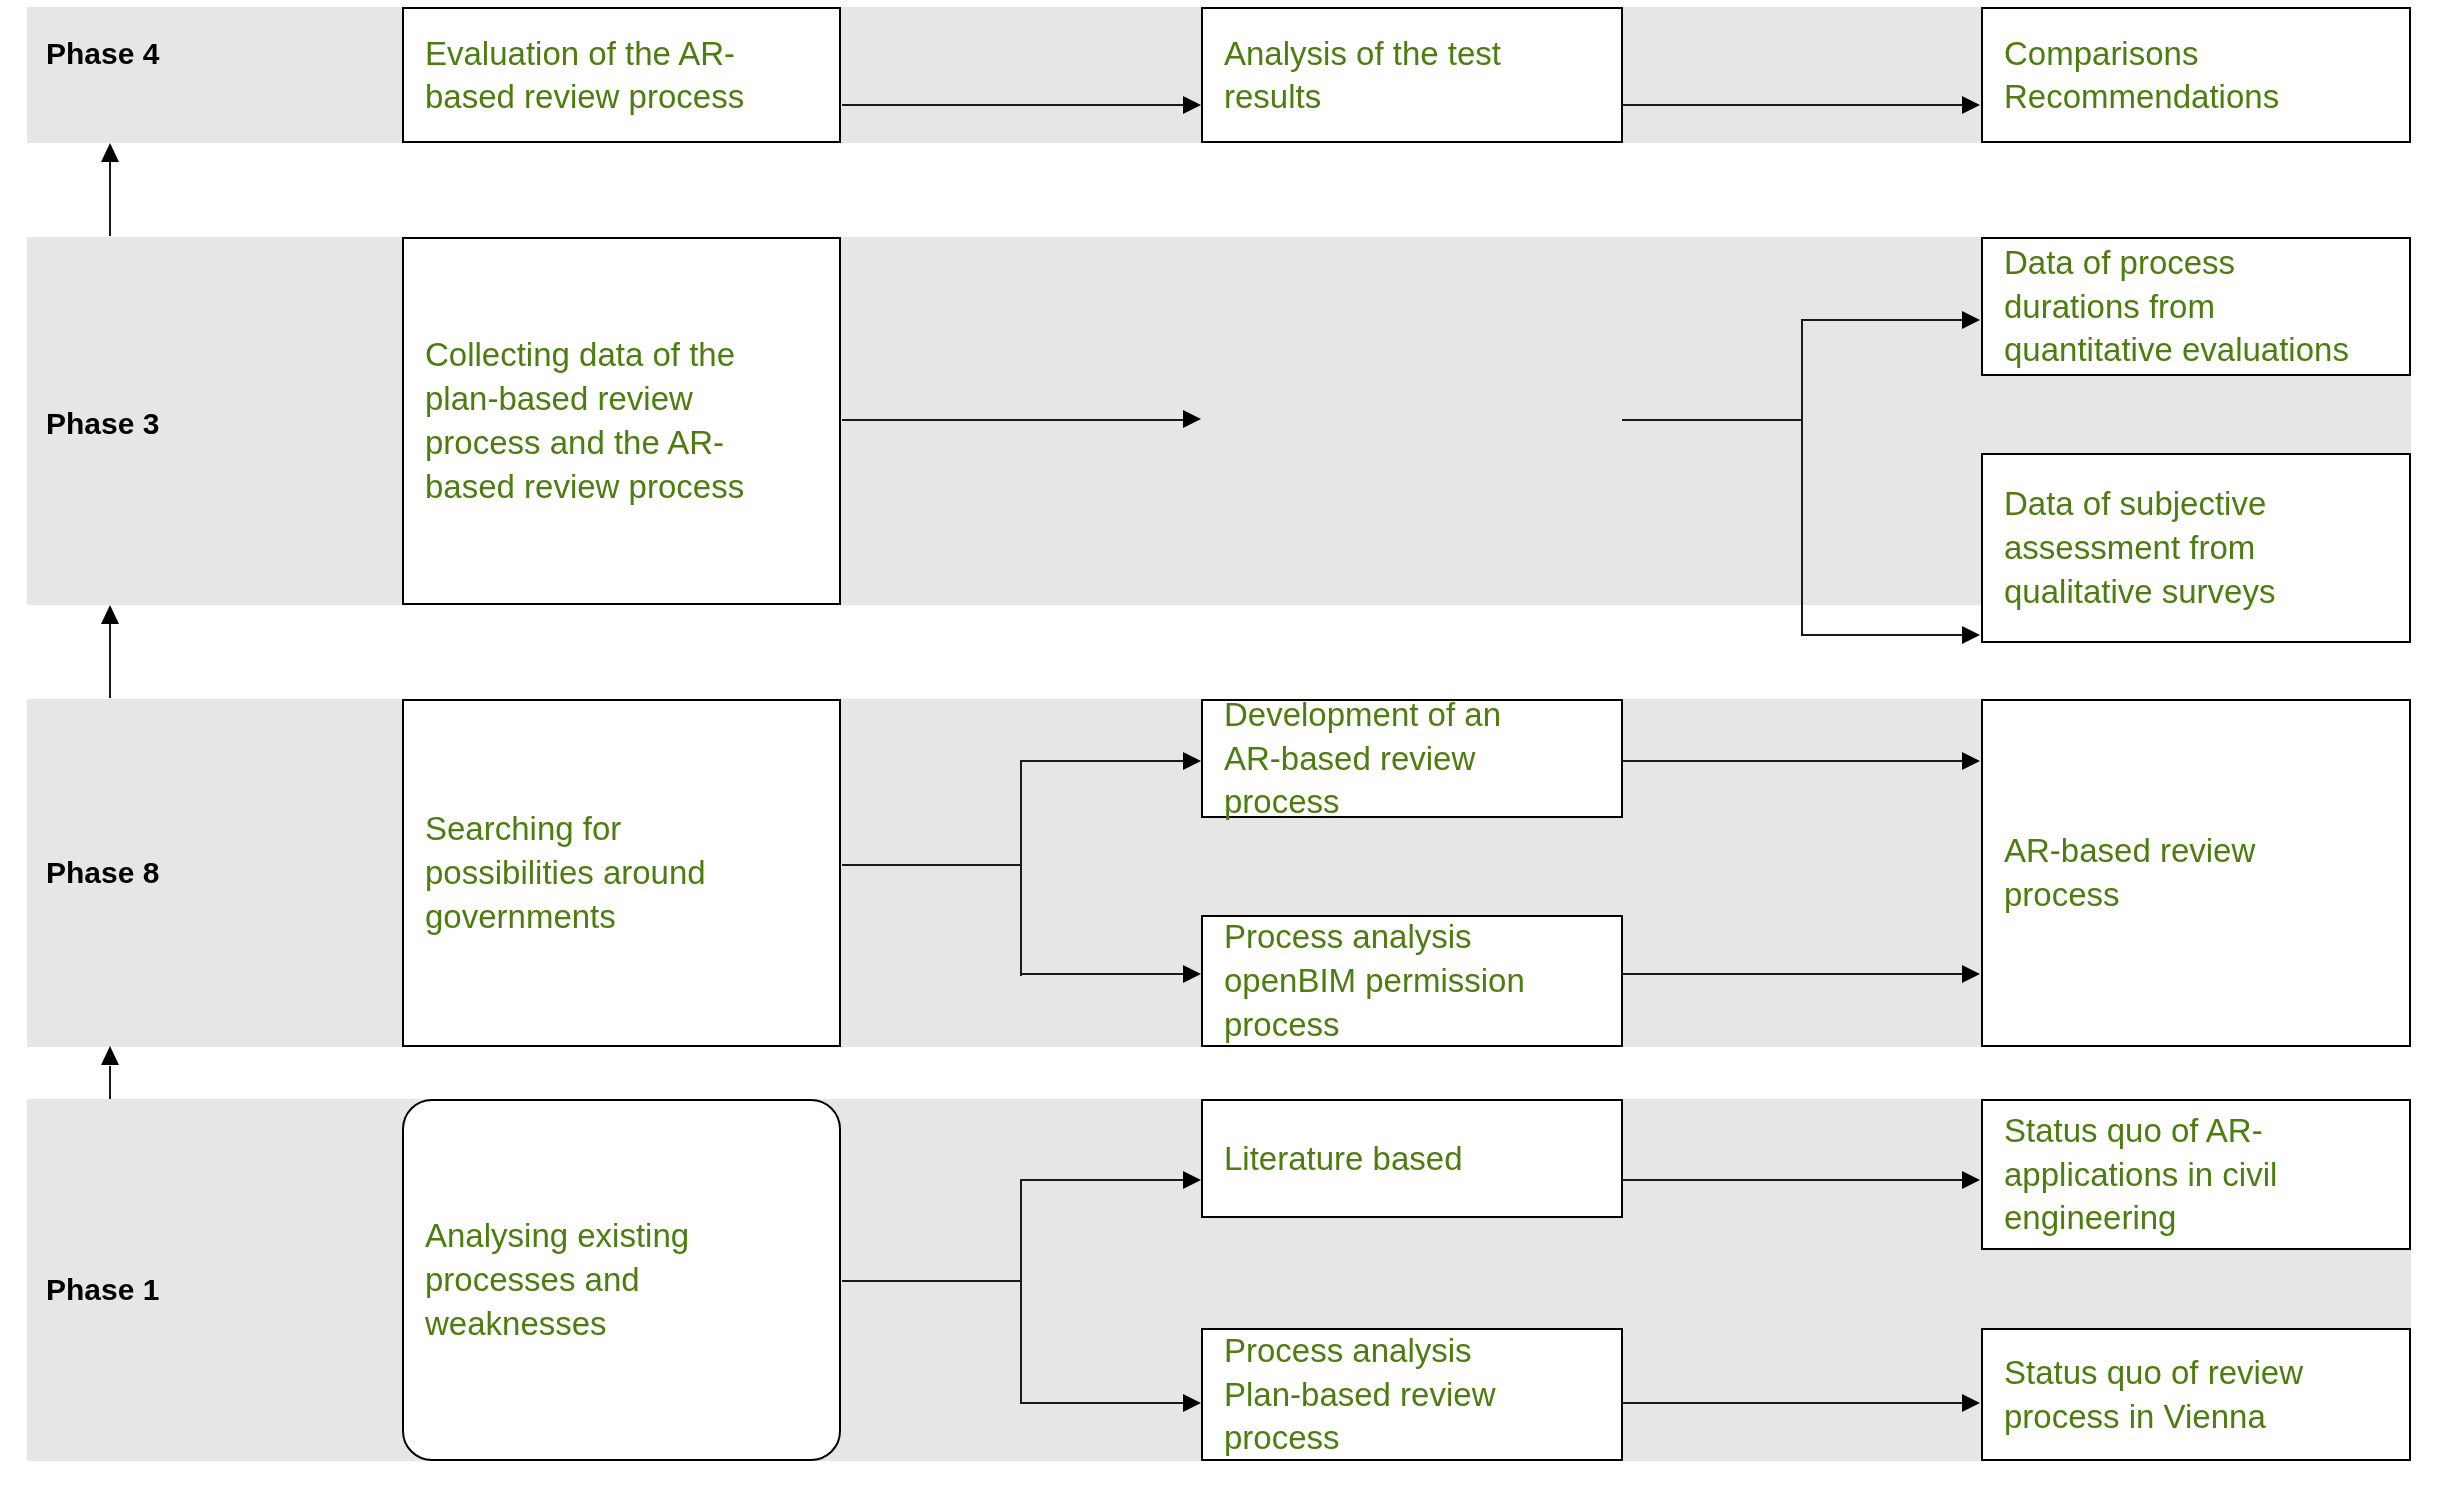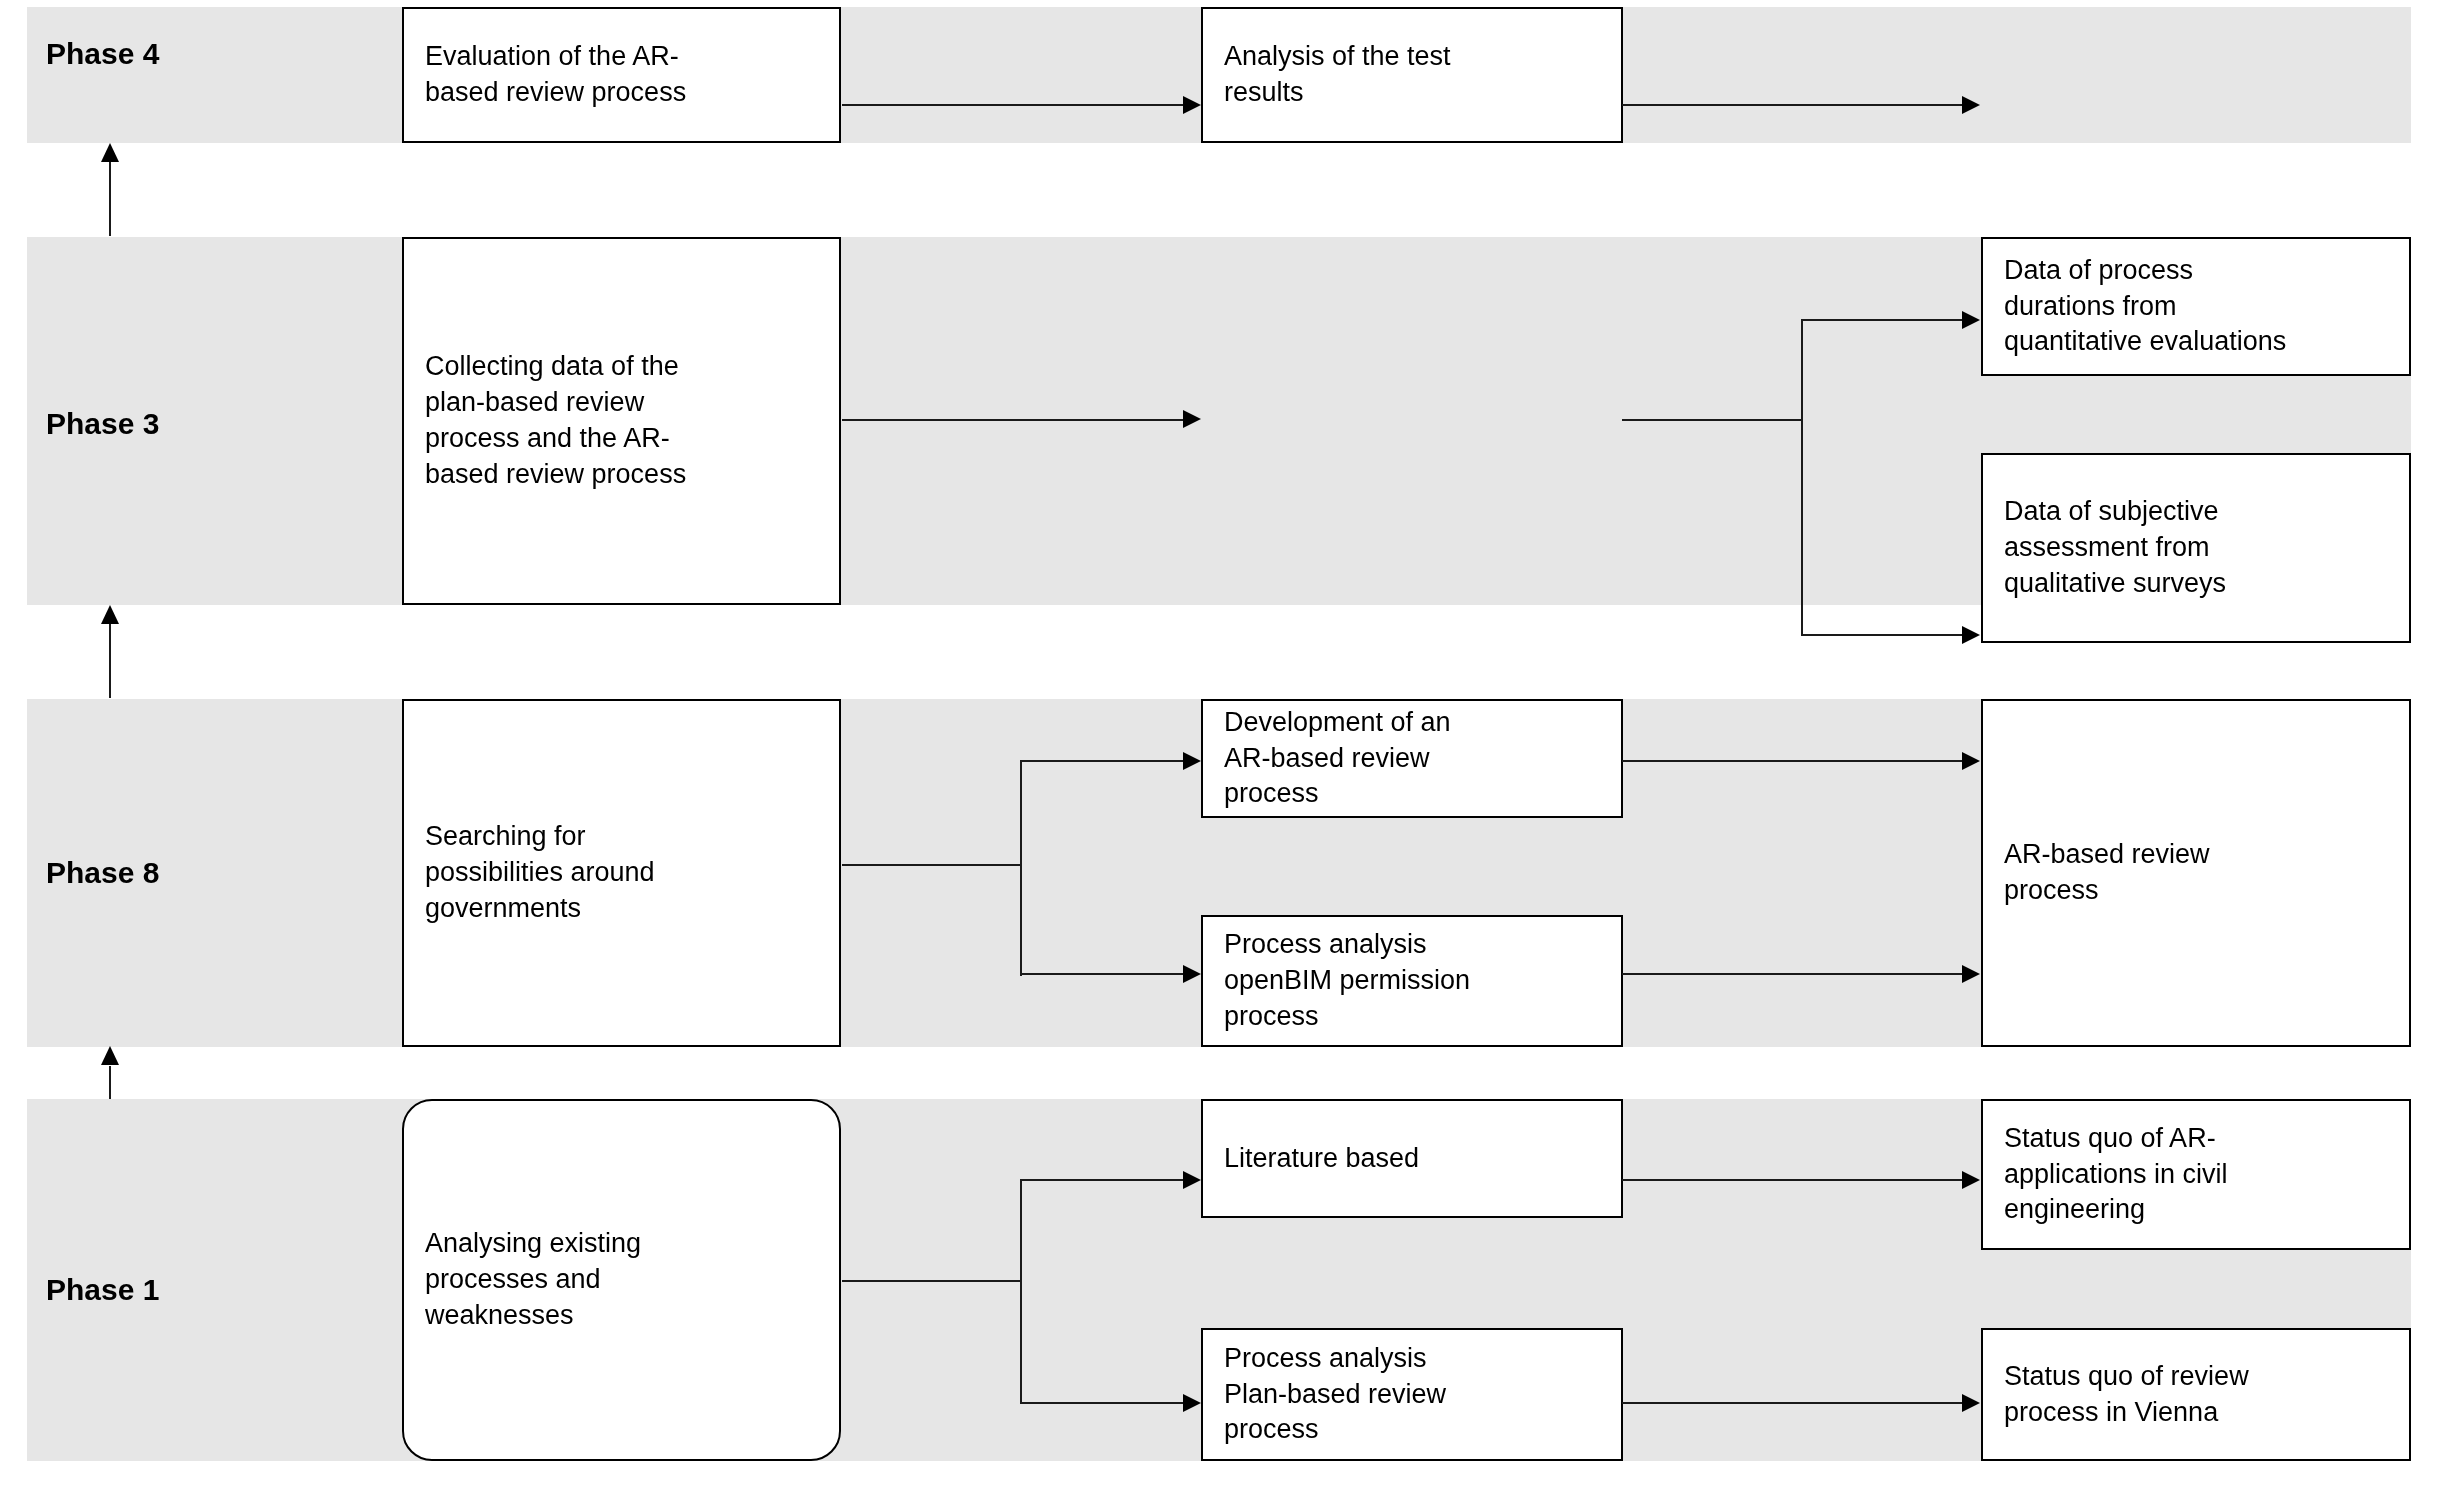--- a/index.html
+++ b/index.html
@@ -32,23 +32,23 @@
     position: absolute;
     background: #ffffff;
     border: 2.2px solid #000000;
     box-sizing: border-box;
     display: flex;
     align-items: center;
     padding-left: 21px;
     padding-right: 13.4px;
   }
   .node-text {
-    font-size: 27px;
+    font-size: 33px;
     line-height: 1.33;
-    color: #000000;
+    color: #4d7c0f;
     white-space: pre-line;
   }
   .hline {
     position: absolute;
     background: #1a1a1a;
     height: 2.2px;
   }
   .vline {
     position: absolute;
     background: #1a1a1a;
@@ -86,20 +86,24 @@
   <div class="hline" style="left:842px; top:104px; width:343px;"></div>
   <div class="arrow-right" style="left:1183px; top:96px;"></div>
 
   <div class="node" style="left:1201px; top:7.4px; width:422px; height:136px;">
     <span class="node-text">Analysis of the test
 results</span>
   </div>
   <div class="hline" style="left:1622px; top:104px; width:341px;"></div>
   <div class="arrow-right" style="left:1962px; top:96px;"></div>
 
+  <div class="node" style="left:1981px; top:7.4px; width:430px; height:136px;">
+    <span class="node-text">Comparisons
+Recommendations</span>
+  </div>
 
   <div class="vline" style="left:109px; top:162px; height:74px;"></div>
   <div class="arrow-up" style="left:101px; top:143px;"></div>
 
   <div class="band" style="left:27px; top:237px; width:2384px; height:368px;"></div>
   <div class="phase-label" style="left:46px; top:406px;">Phase 3</div>
 
   <div class="node" style="left:402px; top:237px; width:439px; height:368px;">
     <span class="node-text">Collecting data of the
 plan-based review

